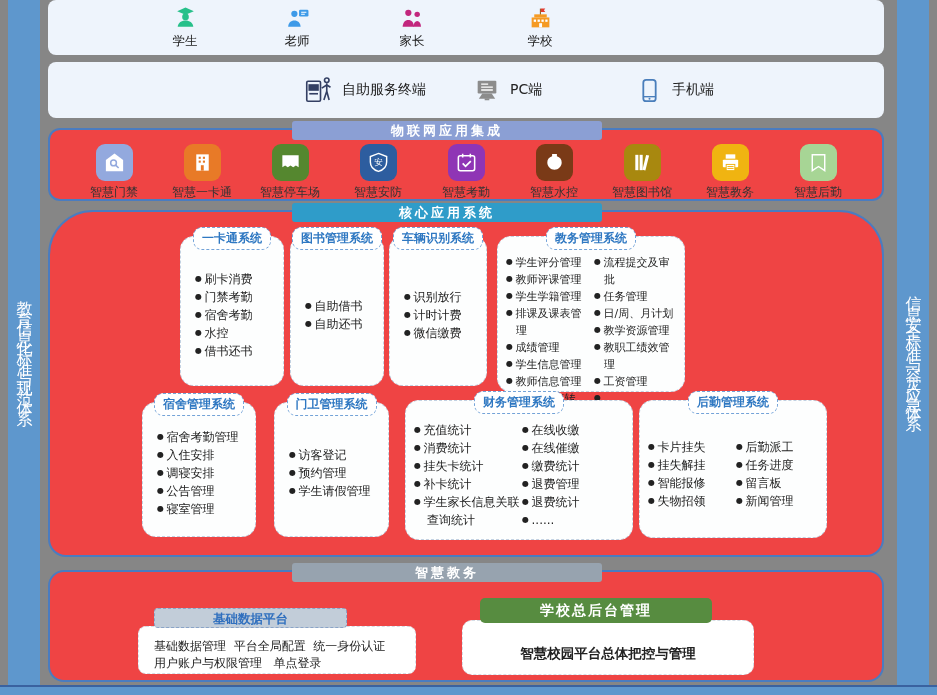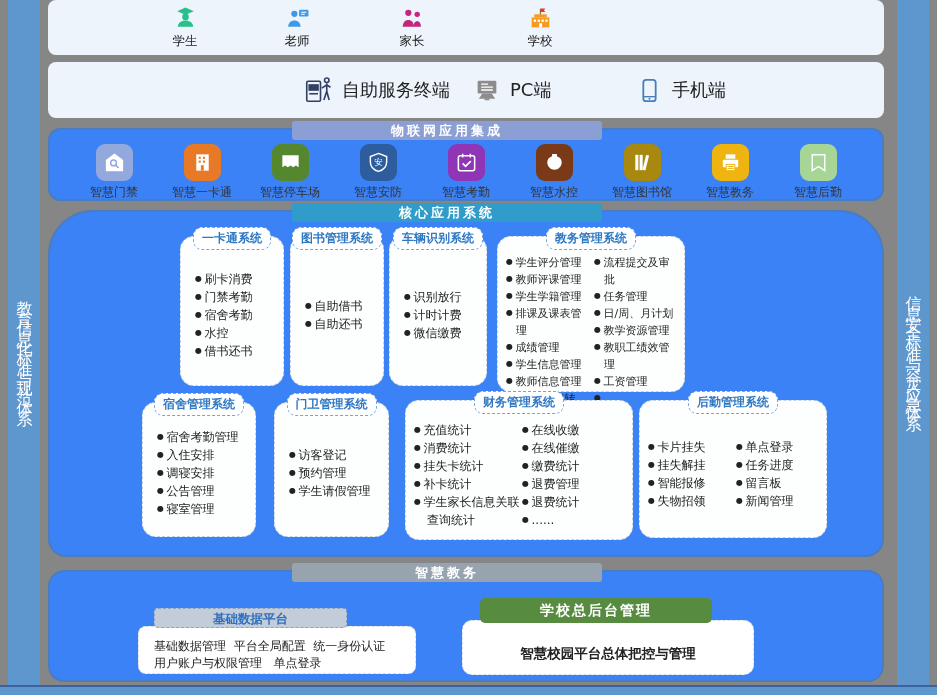--- a/index.html
+++ b/index.html
@@ -13,24 +13,24 @@
 
   
   .box{position:absolute;left:48px;width:836px;background:#eef4fc;border-radius:8px;}
   .users{top:0;height:55px;}
   .devices{top:62px;height:56px;}
   .user{position:absolute;top:6px;width:60px;display:flex;flex-direction:column;align-items:center;gap:2px;}
   .u1{left:107px}.u2{left:219px}.u3{left:334px}.u4{left:462px}
   .user-label{font-size:12.5px;color:#222;}
   .device{position:absolute;top:0;height:56px;display:flex;align-items:center;gap:9px;}
   .d1{left:255px}.d2{left:425px}.d3{left:588px}
-  .device-label{font-size:18px;color:#222;}
-
-  
-  .panel{position:absolute;left:48px;width:836px;background:#3b82f6;border:2px solid #4a7cc0;box-sizing:border-box;}
+  .device-label{font-size:14px;color:#222;}
+
+  
+  .panel{position:absolute;left:48px;width:836px;background:#ef4444;border:2px solid #4a7cc0;box-sizing:border-box;}
   .iot{top:128px;height:73px;border-radius:12px;}
   .core{top:210px;height:347px;border-radius:45px 45px 18px 18px;}
   .support{top:570px;height:112px;border-radius:16px;}
   .bar{position:absolute;left:242px;width:310px;height:19px;top:-9px;border-radius:3px;color:#fff;
        font-size:13px;font-weight:bold;text-align:center;line-height:19px;letter-spacing:3px;z-index:3;}
   .iot-bar{background:#8b9fd4;}
   .core-bar{background:#2f9cc9;}
   .support-bar{background:#97a3af;}
 
   
@@ -366,21 +366,21 @@
     <div class="card cardH">
       <div class="card-title">后勤管理系统</div>
       <div class="card-body cols">
         <div class="col">
           <div class="li">卡片挂失</div>
           <div class="li">挂失解挂</div>
           <div class="li">智能报修</div>
           <div class="li">失物招领</div>
         </div>
         <div class="col">
-          <div class="li">单点登录</div>
+          <div class="li">后勤派工</div>
           <div class="li">任务进度</div>
           <div class="li">留言板</div>
           <div class="li">新闻管理</div>
         </div>
       </div>
     </div>
   </div>
 
   <div class="panel support">
     <div class="bar support-bar">智慧教务</div>

